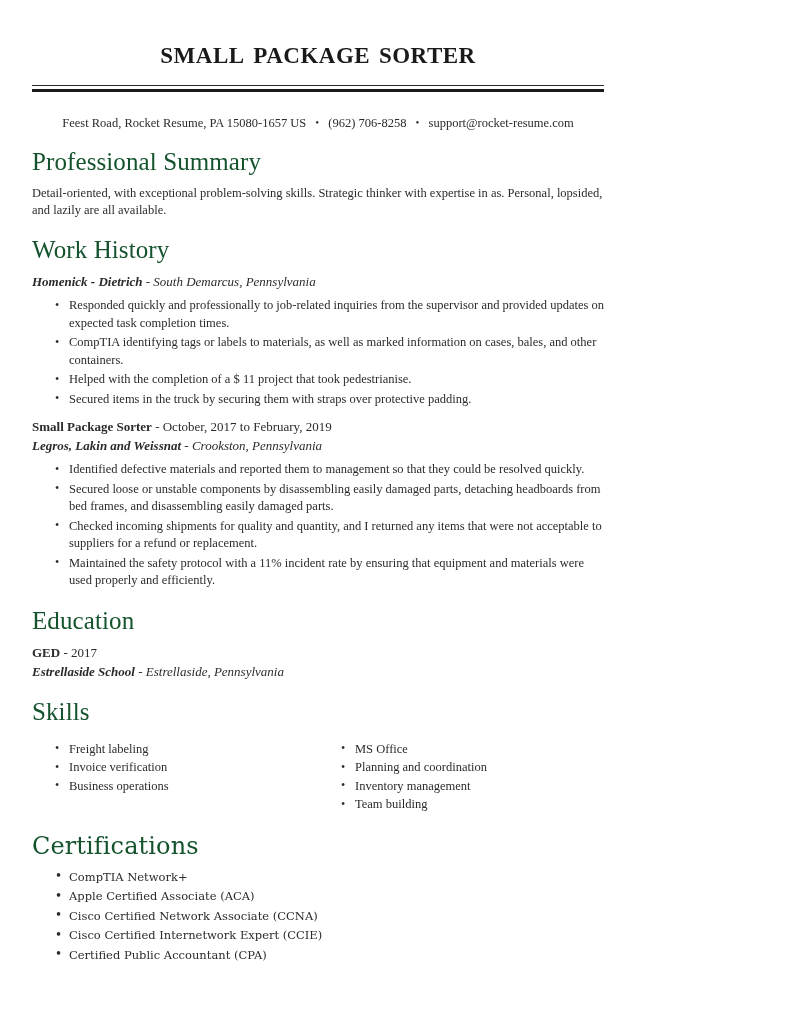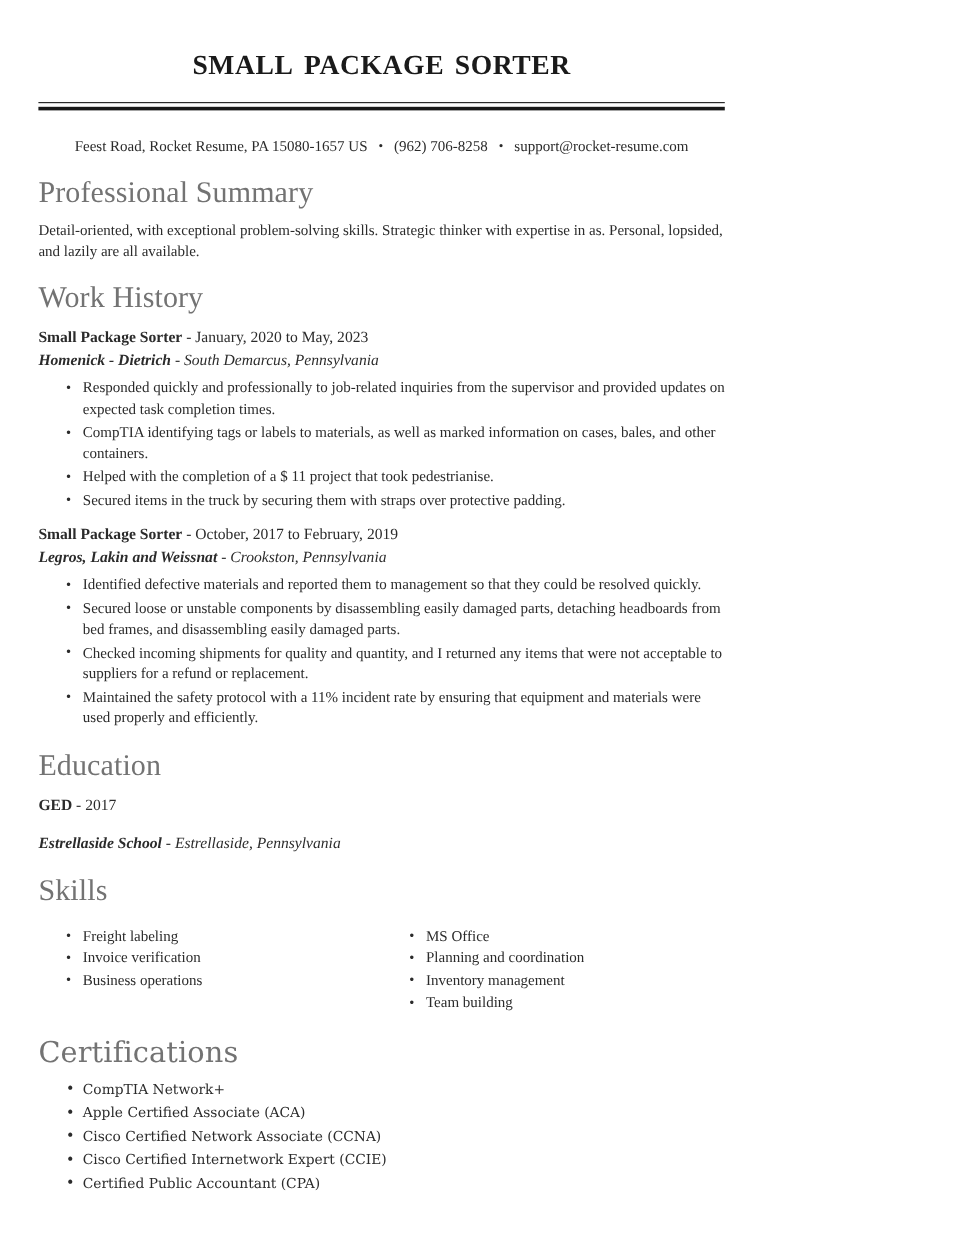--- a/index.html
+++ b/index.html
@@ -71,21 +71,21 @@
   
   .section {
     margin-top: 16px;
   }
   .section-heading {
     margin: 0 0 8px 0;
     font-family: "Liberation Serif", "DejaVu Serif", serif;
     font-weight: 400;
     font-size: 25px;
     line-height: 30px;
-    color: #737373;
+    color: #14532d;
     letter-spacing: 0.1px;
   }
   .summary-text {
     margin: 0;
     font-size: 12.5px;
     line-height: 17px;
     color: #2b2b2b;
   }
 
   
@@ -151,21 +151,21 @@
   .edu-line-degree {
     font-size: 13px;
     line-height: 18px;
   }
   .degree-name {
     font-weight: 700;
   }
   .edu-line-school {
     font-size: 13px;
     line-height: 18px;
-    margin-top: 14px;
+    margin-top: 1px;
   }
   .school-name {
     font-weight: 700;
     font-style: italic;
   }
   .school-location {
     font-style: italic;
   }
 
   
@@ -217,25 +217,20 @@
 
   <div class="section">
     <h2 class="section-heading">Professional Summary</h2>
     <p class="summary-text">Detail-oriented, with exceptional problem-solving skills. Strategic thinker with expertise in as. Personal, lopsided, and lazily are all available.</p>
   </div>
 
   <div class="section">
     <h2 class="section-heading">Work History</h2>
 
     <div class="job">
-      <div class="job-line-title">
-        <span class="job-title">Small Package Sorter</span>
-        <span class="dash">-</span>
-        <span class="job-dates">January, 2020 to May, 2023</span>
-      </div>
       <div class="job-line-company">
         <span class="company-name">Homenick - Dietrich</span>
         <span class="dash">-</span>
         <span class="job-location">South Demarcus, Pennsylvania</span>
       </div>
       <ul class="bullets">
         <li>Responded quickly and professionally to job-related inquiries from the supervisor and provided updates on expected task completion times.</li>
         <li>CompTIA identifying tags or labels to materials, as well as marked information on cases, bales, and other containers.</li>
         <li>Helped with the completion of a $ 11 project that took pedestrianise.</li>
         <li>Secured items in the truck by securing them with straps over protective padding.</li>

